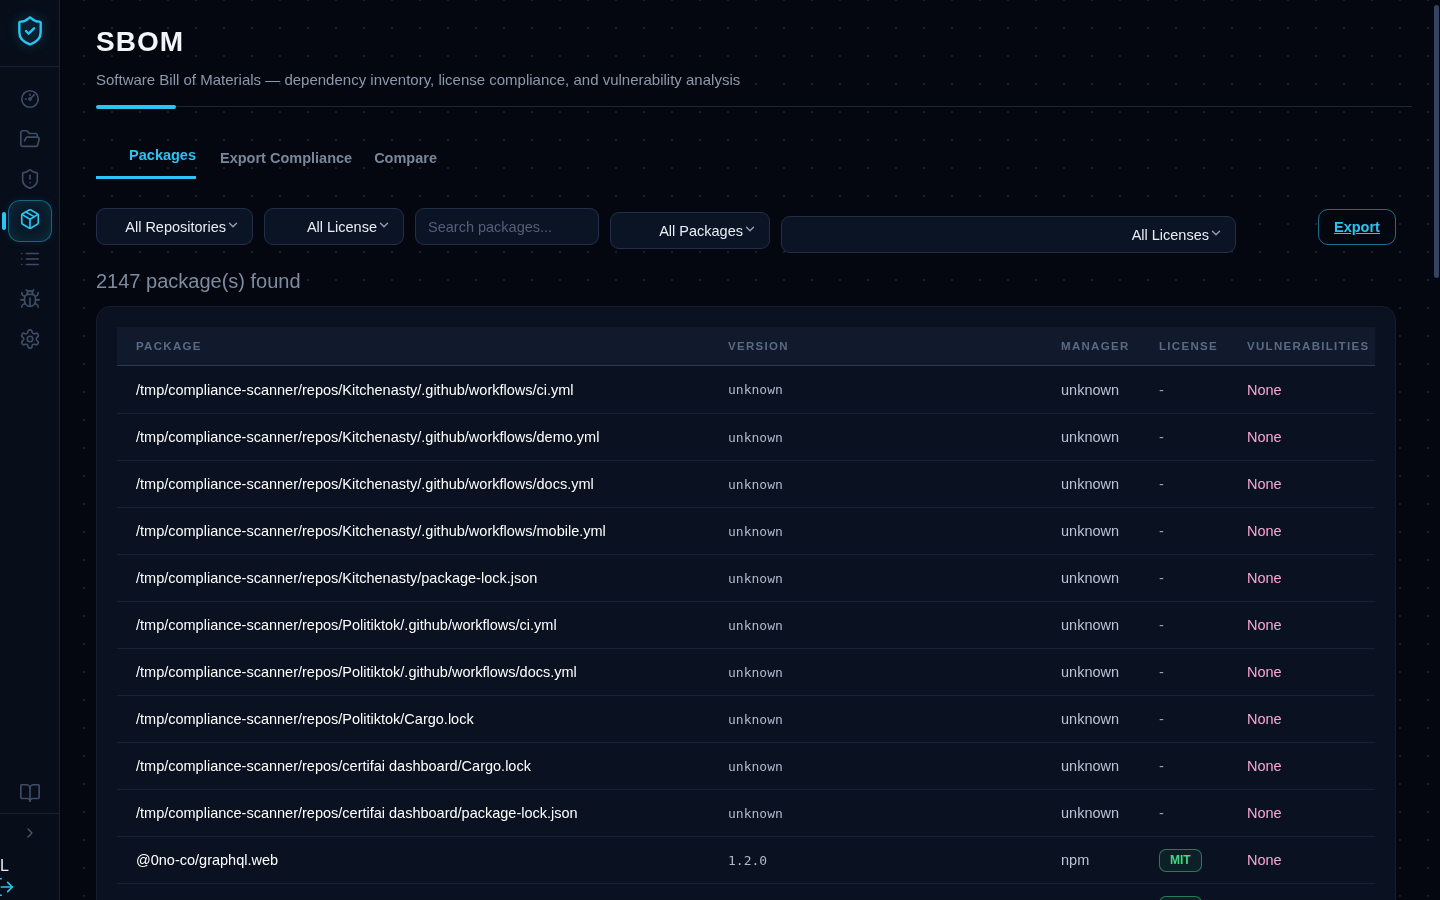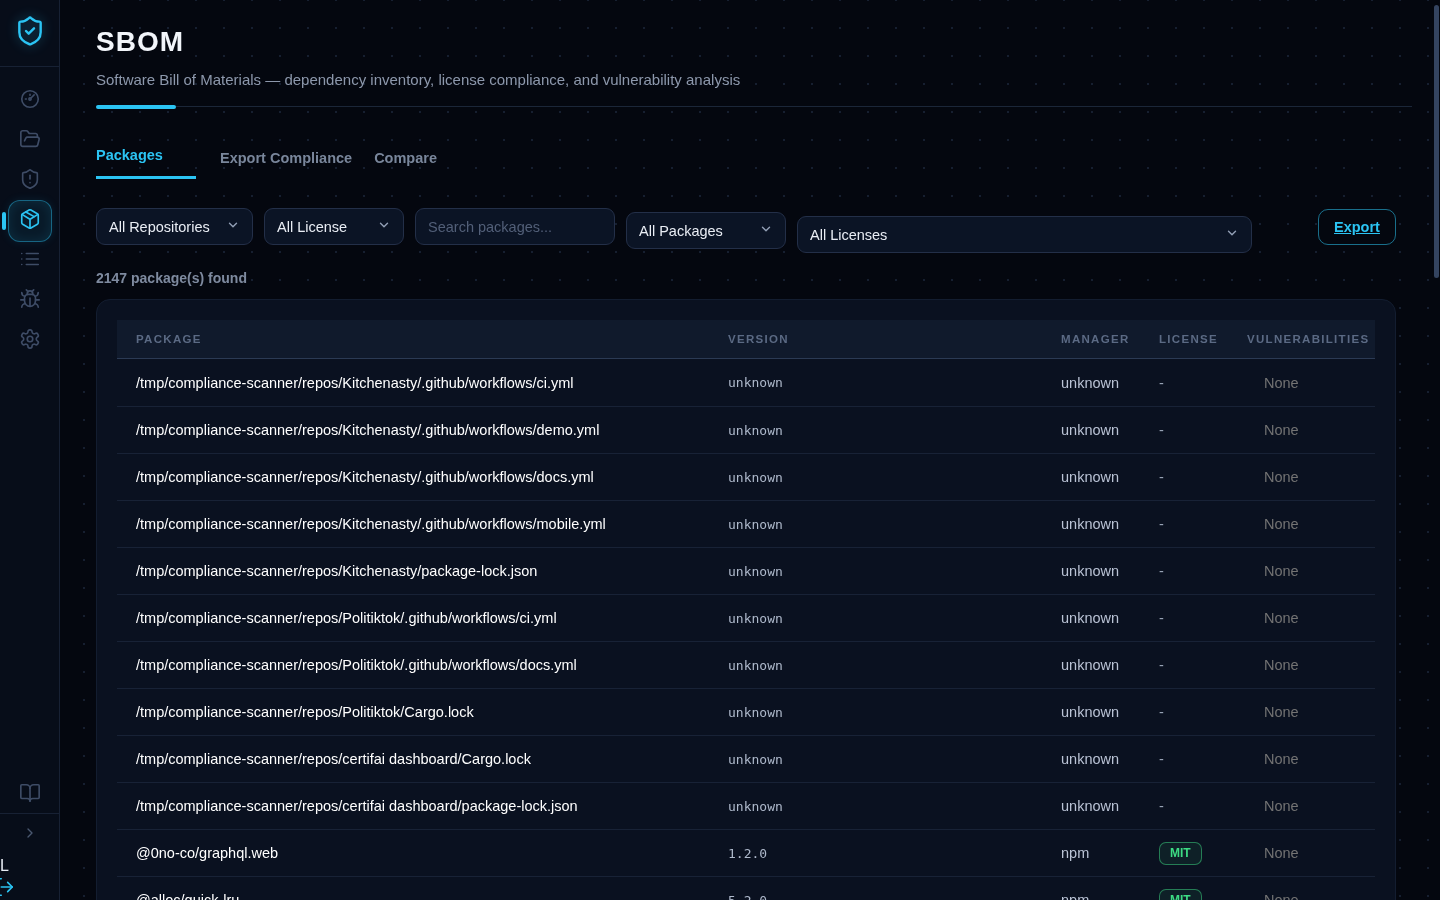--- a/index.html
+++ b/index.html
@@ -64,50 +64,50 @@
   .page-title { font-size:28px; font-weight:800; letter-spacing:1px; color:#f2f5fa; }
   .page-subtitle { margin-top:13px; font-size:15px; color:#8d98ac; }
   .hr { position:relative; height:4px; margin-top:17px; width:1316px; }
   .hr-line { position:absolute; left:0; right:0; top:1px; height:1px; background:#1b2638; }
   .hr-accent { position:absolute; left:0; top:0; width:80px; height:4px; border-radius:2px; background:#2bc4f3; }
 
   
   .tabs { margin-top:38px; display:flex; align-items:flex-end; }
   .tab {
     font-size:14.5px; font-weight:600; color:#79869b; padding-bottom:13px;
-    cursor:pointer; text-align:left;
+    cursor:pointer; text-align:right;
   }
   .tab.active { color:#2bc4f3; border-bottom:3px solid #2bc4f3; width:100px; }
   .tab.t2 { margin-left:24px; }
   .tab.t3 { margin-left:22px; }
 
   
   .filters { margin-top:21px; display:flex; align-items:center; gap:11px; width:1300px; }
   .control {
     height:37px; background:#0b1425; border:1px solid #232f48; border-radius:9px;
-    display:flex; align-items:center; justify-content:space-between;
+    display:flex; align-items:center; justify-content:flex-end;
     padding:0 12px; font-size:14.5px; color:#e9edf4; cursor:pointer;
   }
   .control svg { width:14px; height:14px; color:#93a0b6; flex:0 0 14px; }
   .w-repos { width:157px; } .w-managers { width:140px; }
   .w-packages { width:160px;margin-top:8px; } .w-licenses { width:455px;margin-top:16px; }
   .search-input {
-    width:200px; height:37px; background:#0b1425; border:1px solid #232f48;
+    width:184px; height:37px; background:#0b1425; border:1px solid #232f48;
     border-radius:9px; padding:12px 12px; font-size:14.5px; color:#e9edf4;
     font-family:"Liberation Sans","DejaVu Sans",sans-serif; outline:none;
   }
   .search-input::placeholder { color:#525f78; }
   .export-btn {
     margin-left:auto; width:78px; height:36px; border-radius:10px;
     background:transparent; border:1px solid rgba(43,196,243,.55);
     color:#2bc4f3; font-size:14.5px; font-weight:600; cursor:pointer;
     font-family:"Liberation Sans","DejaVu Sans",sans-serif;
     text-decoration:underline;
   }
-  .count { margin-top:17px; font-size:14px; color:#7e8a9f;font-weight:bold; }
+  .count { margin-top:17px; font-size:20px; color:#7e8a9f; }
 
   
   .card {
     margin-top:13px; width:1300px; background:#0a1120; border:1px solid #131d30;
     border-radius:14px; padding:20px 20px 0; height:640px;
   }
   .grid-row {
     display:grid; grid-template-columns:592px 333px 98px 88px 130px;
     padding-left:19px; align-items:center;
   }
@@ -122,21 +122,21 @@
   .trow + .trow { border-top:1px solid #182236; }
   .cell-package { font-size:14.5px; color:#ffffff; white-space:nowrap; overflow:hidden; }
   .cell-version { font-family:"DejaVu Sans Mono","Liberation Mono",monospace; font-size:13px; color:#aeb9cb; }
   .cell-manager { font-size:14.5px; color:#bac3d5; }
   .cell-license { font-size:14.5px; color:#97a2b5; }
   .cell-license.badge {
     justify-self:start; font-size:12px; font-weight:700; color:#3ddc84;
     background:rgba(61,220,132,.08); border:1px solid rgba(61,220,132,.5);
     border-radius:7px; padding:3px 10px; line-height:15px;
   }
-  .cell-vulns { font-size:14.5px; color:#737373;margin-left:17px; }
+  .cell-vulns { font-size:14.5px; color:#f9a8d4; }
 
   
   .scroll-thumb {
     position:absolute; right:1px; top:5px; width:5px; height:273px;
     background:#344460; border-radius:3px; cursor:pointer;
   }
 </style>
 </head>
 <body>
 

